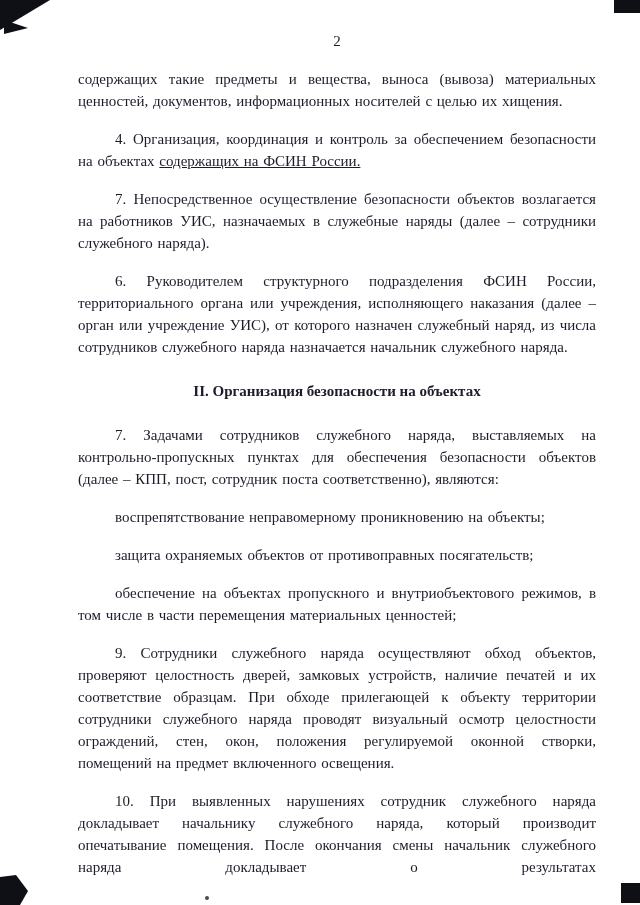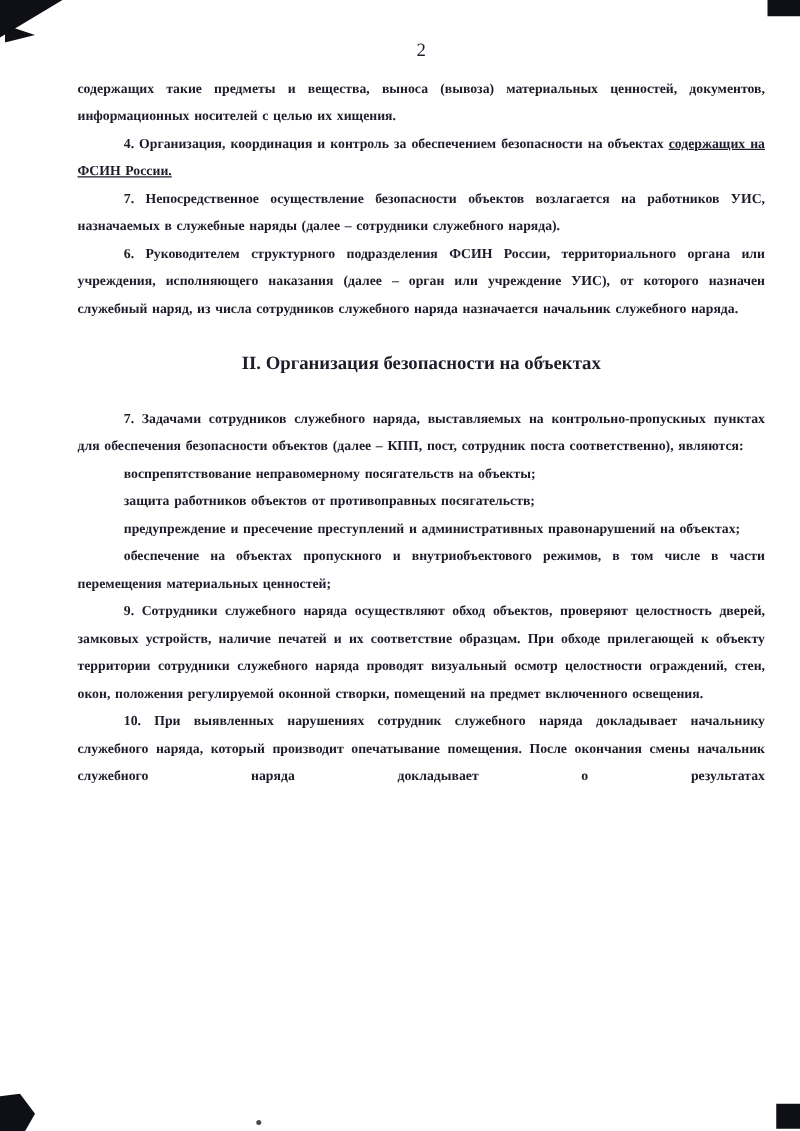--- a/index.html
+++ b/index.html
@@ -19,26 +19,25 @@
     top:30px;
     width:550px;
   }
   .pagenum {
     text-align:center;
     font-size:15px;
     line-height:22px;
     margin-bottom:8px;
   }
   p.para {
-    margin:0;
-    font-size:11px;
+    margin:16px;
+    font-size:15px;
     line-height:22px;
     text-align:justify;
     word-spacing:1px;
-    font-weight:bold;
   }
   p.indent { text-indent:37px; }
   p.justify-last { text-align-last:justify; }
   h2.heading {
     margin:22px 0 22px 0;
     font-size:15px;
     line-height:22px;
     font-weight:bold;
     text-align:center;
   }
@@ -78,25 +77,24 @@
     <p class="para indent"><span>4. Организация, координация и контроль за обеспечением безопасности на объектах </span><span class="underline">содержащих на ФСИН России.</span></p>
 
     <p class="para indent">7. Непосредственное осуществление безопасности объектов возлагается на работников УИС, назначаемых в служебные наряды (далее – сотрудники служебного наряда).</p>
 
     <p class="para indent">6. Руководителем структурного подразделения ФСИН России, территориального органа или учреждения, исполняющего наказания (далее – орган или учреждение УИС), от которого назначен служебный наряд, из числа сотрудников служебного наряда назначается начальник служебного наряда.</p>
 
     <h2 class="heading">II. Организация безопасности на объектах</h2>
 
     <p class="para indent">7. Задачами сотрудников служебного наряда, выставляемых на контрольно-пропускных пунктах для обеспечения безопасности объектов (далее – КПП, пост, сотрудник поста соответственно), являются:</p>
 
-    <p class="para indent">воспрепятствование неправомерному посягательств на объекты;</p>
+    <p class="para indent">воспрепятствование неправомерному проникновению на объекты;</p>
 
-    <p class="para indent">защита работников объектов от противоправных посягательств;</p>
+    <p class="para indent">защита охраняемых объектов от противоправных посягательств;</p>
 
-    <p class="para indent">предупреждение и пресечение преступлений и административных правонарушений на объектах;</p>
 
     <p class="para indent">обеспечение на объектах пропускного и внутриобъектового режимов, в том числе в части перемещения материальных ценностей;</p>
 
 
 
     <p class="para indent">9. Сотрудники служебного наряда осуществляют обход объектов, проверяют целостность дверей, замковых устройств, наличие печатей и их соответствие образцам. При обходе прилегающей к объекту территории сотрудники служебного наряда проводят визуальный осмотр целостности ограждений, стен, окон, положения регулируемой оконной створки, помещений на предмет включенного освещения.</p>
 
     <p class="para indent justify-last">10. При выявленных нарушениях сотрудник служебного наряда докладывает начальнику служебного наряда, который производит опечатывание помещения. После окончания смены начальник служебного наряда докладывает о результатах</p>
 
   </div>

